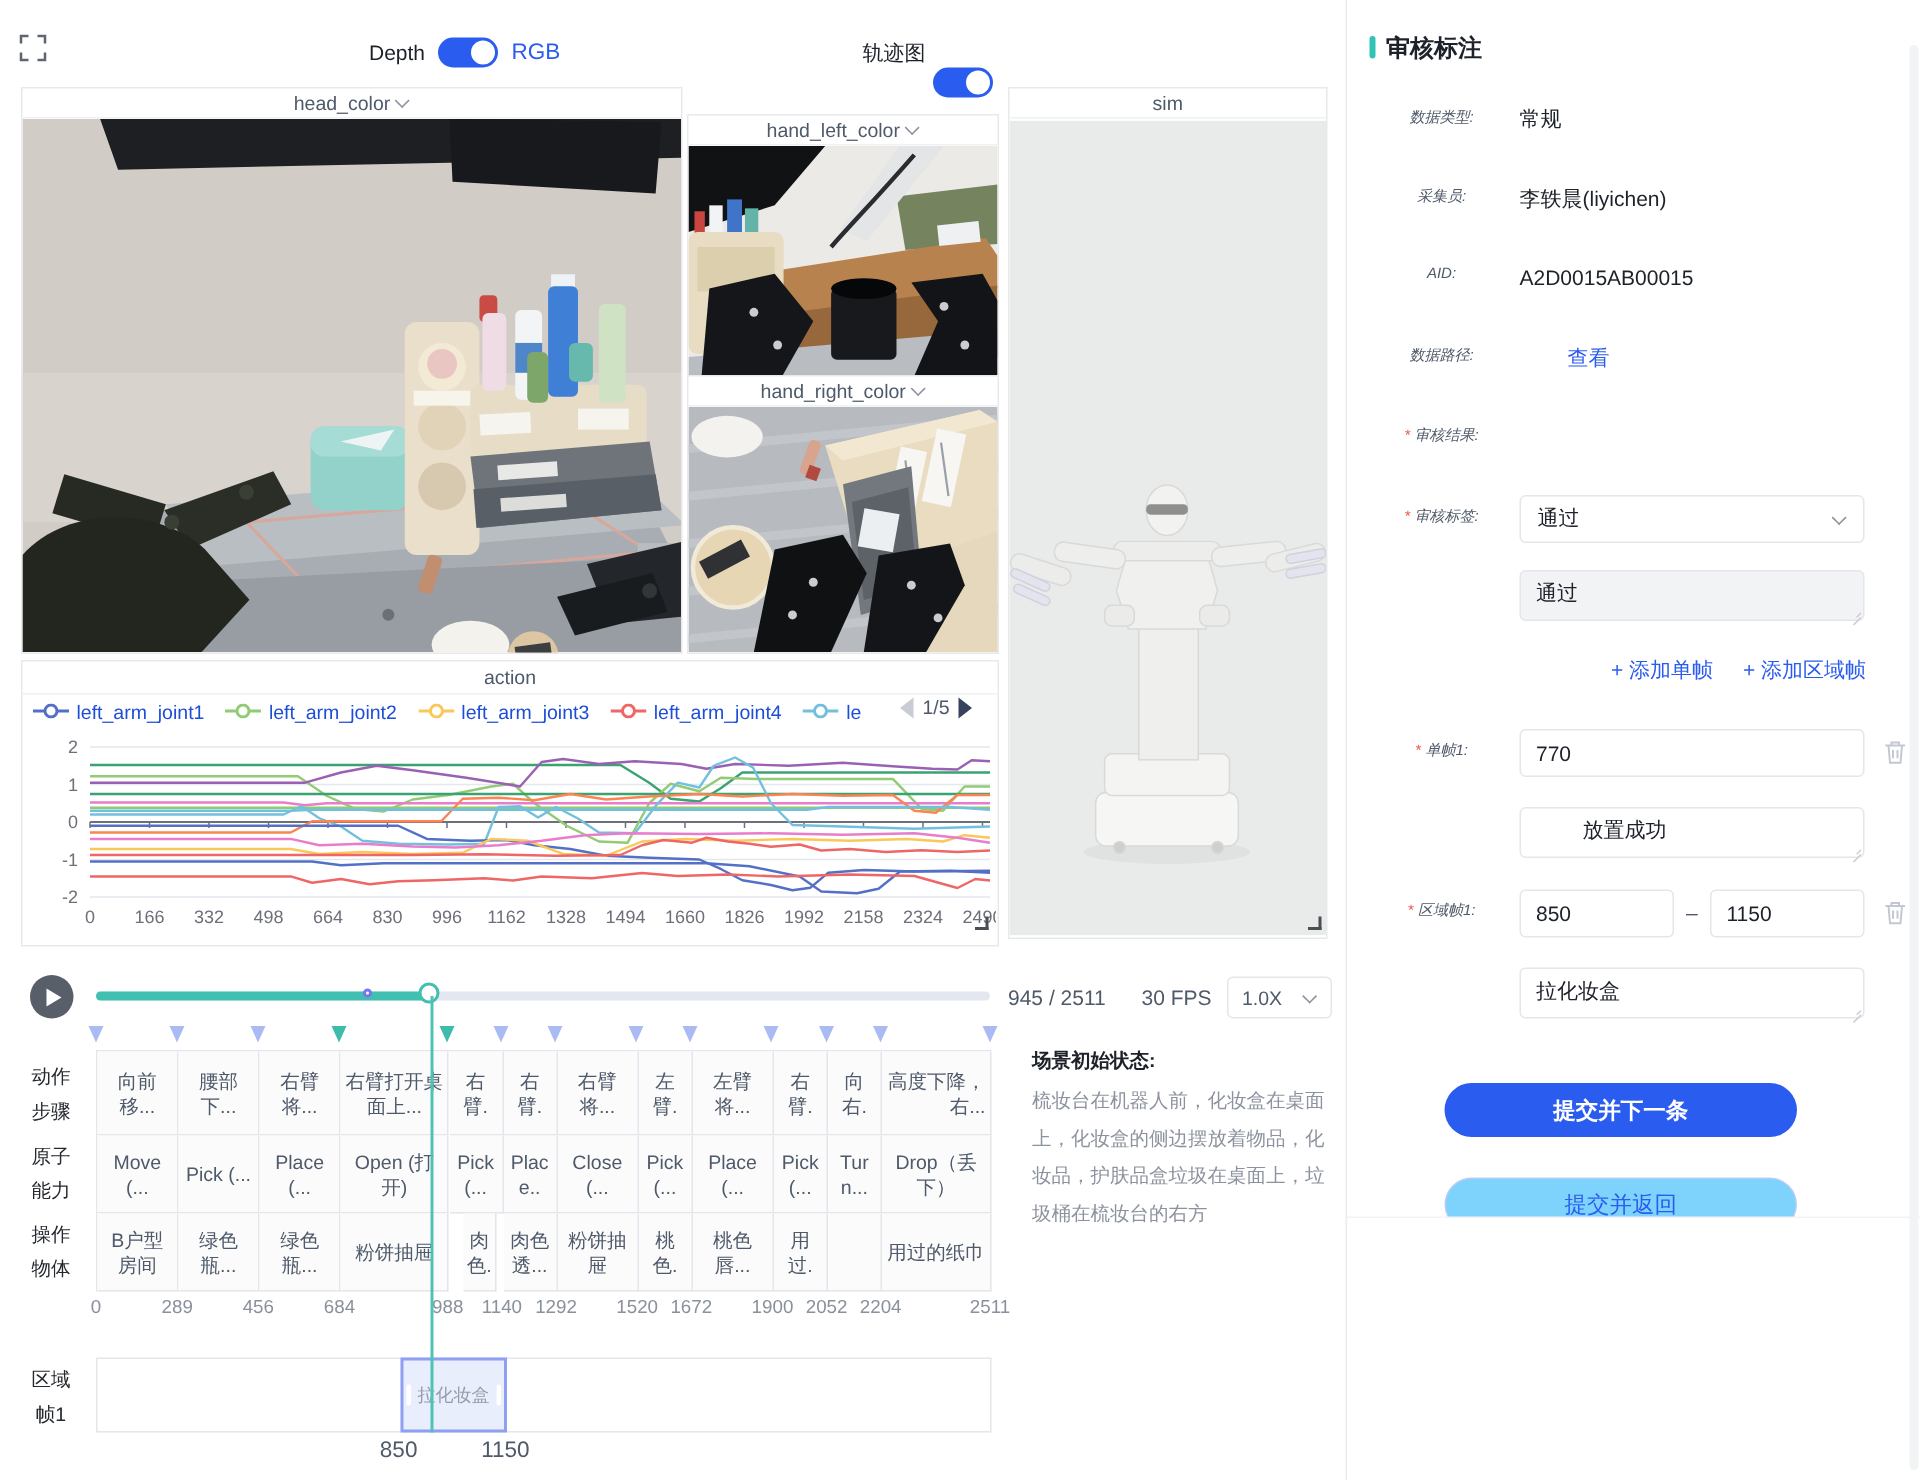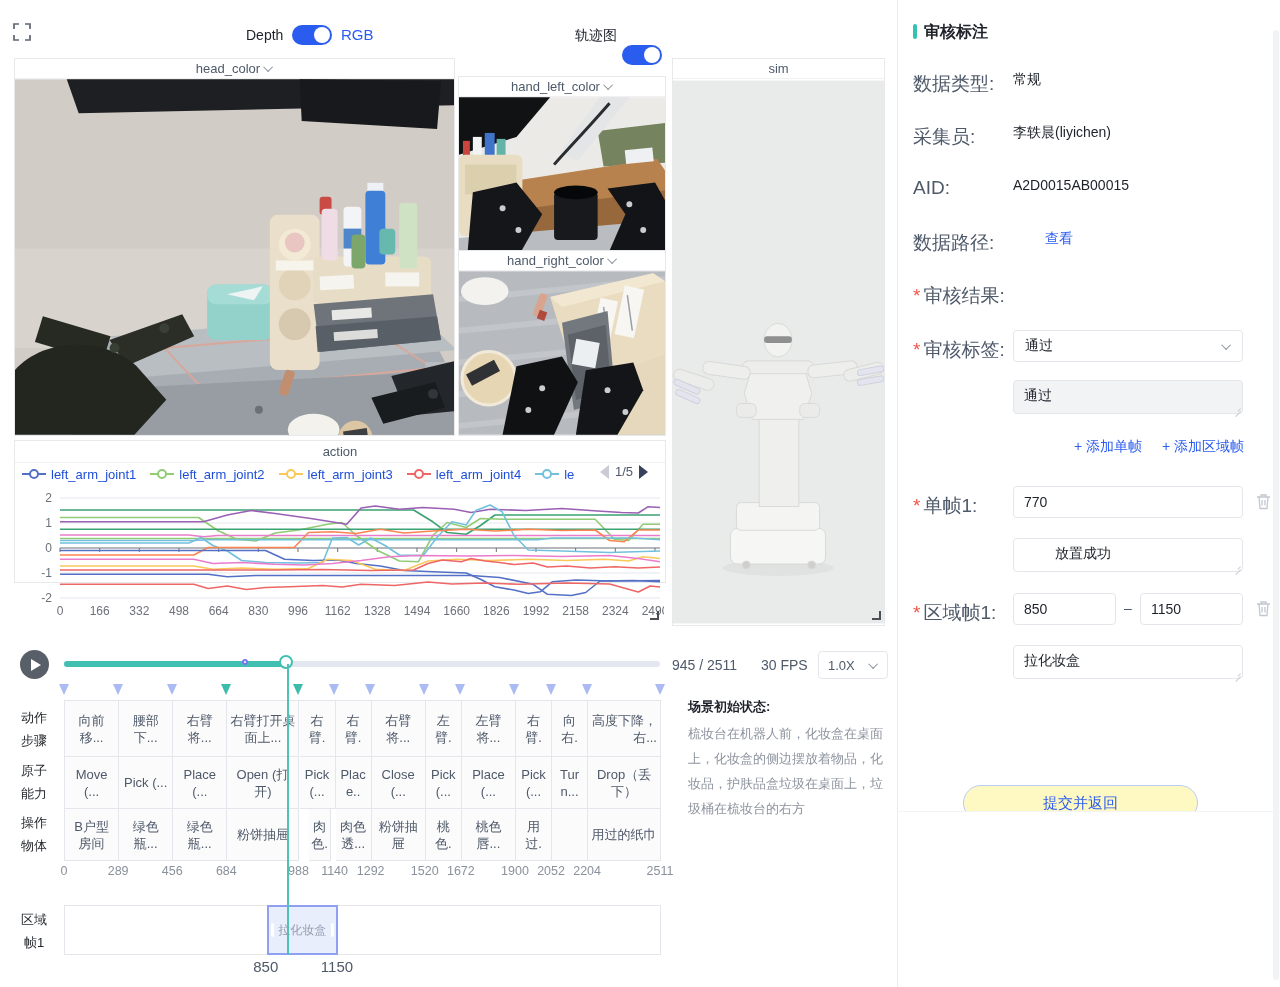--- a/index.html
+++ b/index.html
@@ -57,39 +57,39 @@
   
   .scene-box { left:688px; top:698px; width:204px; }
   .scene-title { font-size:13px; font-weight:bold; color:#1d2129; }
   .scene-body { margin-top:5px; font-size:13px; color:#8d939e; line-height:25px; }
 
   
   #review { left:897px; top:0; width:383px; height:987px; border-left:1px solid #ececee; background:#fff; }
   #review-clip { position:absolute; left:0; top:0; width:383px; height:812px; overflow:hidden; border-bottom:1px solid #f2f3f5; }
   .rv-title-bar { position:absolute; left:15px; top:24px; width:4px; height:15px; background:#33c3b4; border-radius:2px; }
   .rv-title { position:absolute; left:26px; top:22px; font-size:16px; font-weight:bold; color:#1d2129; }
-  .rv-label { position:absolute; width:96px; text-align:left; font-size:19px; color:#4e5969; }
+  .rv-label { position:absolute; width:96px; text-align:center; font-size:10px; color:#4e5969;font-style:italic; }
   .rv-label .req { color:#f25548; margin-right:3px; }
   .rv-value { position:absolute; left:115px; font-size:14px; color:#1d2129; }
   .rv-link { color:#2b5cf0; cursor:pointer;margin-left:32px; }
   .radio-row { position:absolute; left:115px; display:flex; gap:20px; align-items:center; }
   .sel-box { position:absolute; left:115px; width:230px; height:32px; border:1px solid #e5e6eb; border-radius:4px; background:#fff; display:flex; align-items:center; justify-content:space-between; padding:0 11px; font-size:14px; color:#1d2129; cursor:pointer; }
   .note-area { position:absolute; left:115px; width:230px; height:34px; border:1px solid #e5e6eb; border-radius:4px; background:#fff; font-size:14px; color:#1d2129; font-family:"Liberation Sans",sans-serif; padding:6px 10px; resize:none; outline:none; }
   .note-area.gray { background:#f2f3f5; }
   .resize-grip { position:absolute; width:8px; height:8px; pointer-events:none; }
   .resize-grip::before { content:""; position:absolute; right:1px; bottom:1px; width:7px; height:1px; background:#c9cdd4; transform:rotate(-45deg); transform-origin:right bottom; }
   .resize-grip::after { content:""; position:absolute; right:1px; bottom:1px; width:4px; height:1px; background:#c9cdd4; transform:rotate(-45deg); transform-origin:right bottom; translate:0 -3px; }
   .txt-input { position:absolute; height:32px; border:1px solid #e5e6eb; border-radius:4px; padding:0 10px; font-size:14px; color:#1d2129; font-family:"Liberation Sans",sans-serif; outline:none; background:#fff; }
   .add-links { position:absolute; left:0; width:346px; text-align:right; font-size:14px; }
   .add-links span { color:#2b5cf0; cursor:pointer; margin-left:16px; }
   .trash { position:absolute; left:358px; width:15px; height:17px; cursor:pointer; }
   .dash { position:absolute; font-size:14px; color:#4e5969; }
   .btn { position:absolute; left:65px; width:235px; height:36px; border-radius:18px; font-size:15px; display:flex; align-items:center; justify-content:center; cursor:pointer; }
   .btn.primary { background:#2b5cf0; color:#fff; font-weight:bold; }
-  .btn.secondary { background:#fef9c3; color:#2b5cf0; border:1px solid #b9ccf5; }
+  .btn.secondary { background:#7dd3fc; color:#2b5cf0; border:1px solid #b9ccf5; }
   #scrollbar { left:1273px; top:30px; width:6px; height:950px; background:#f2f3f5; border-radius:3px; cursor:pointer; }
 
   .corner-grip { width:9px; height:9px; border-right:2px solid #4a4f55; border-bottom:2px solid #4a4f55; }
 </style>
 </head>
 <body>
 
 <div id="app">
 
   <svg class="abs fs-btn" viewBox="0 0 20 20">
@@ -290,21 +290,21 @@
         </g>
         <g fill="#e3e4ee" stroke="#cfd1dd">
           <rect x="186" y="290" width="27" height="6" rx="3" transform="rotate(-10 199 293)"></rect>
           <rect x="186" y="300" width="27" height="6" rx="3" transform="rotate(-10 199 303)"></rect>
         </g>
       </g>
     </svg>
   </div>
   <div class="abs corner-grip" style="left:872px;top:611px"></div>
 
-  <div class="abs cam-panel" style="left:14px;top:440px;width:652px;height:143px">
+  <div class="abs cam-panel" style="left:14px;top:440px;width:652px;height:191px">
     <div class="cam-head" style="height:22px;cursor:default">
       <span>action</span>
     </div>
   </div>
   <div class="abs legend-row" id="legend-items">
       <span class="legend-item">
         <svg width="24" height="10">
           <line x1="0" y1="5" x2="24" y2="5" stroke="#5470c6" stroke-width="2"></line>
           <circle cx="12" cy="5" r="4" fill="#fff" stroke="#5470c6" stroke-width="2"></circle>
         </svg>
@@ -561,17 +561,18 @@
       <div class="rv-label" style="left:15px;top:600px"><span class="req">*</span><span>区域帧1:</span></div>
       <input class="txt-input" style="left: 115px; top: 593px; width: 103px;" value="850">
       <div class="dash" style="left:226px;top:600px">–</div>
       <input class="txt-input" style="left: 242px; top: 593px; width: 103px;" value="1150">
       <svg class="trash" style="top:600px" viewBox="0 0 15 17">
         <path d="M1 4 H14 M5 4 V2 H10 V4 M3 4 L4 15.5 H11 L12 4 M6 7 V12.5 M9 7 V12.5" fill="none" stroke="#c2c7d0" stroke-width="1.3"></path>
       </svg>
       <textarea class="note-area" style="top: 645px;">拉化妆盒</textarea>
       <div class="resize-grip" style="left:336px;top:670px"></div>
 
+      <div class="btn primary" style="top:722px">提交并下一条</div>
       <div class="btn secondary" style="top:785px">提交并返回</div>
     </div>
   </div>
   <div class="abs" id="scrollbar"></div>
 </div>
 
 </body></html>

